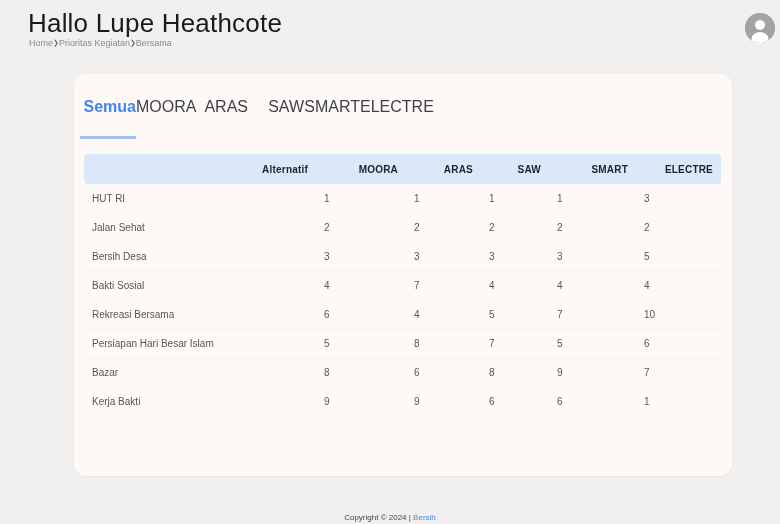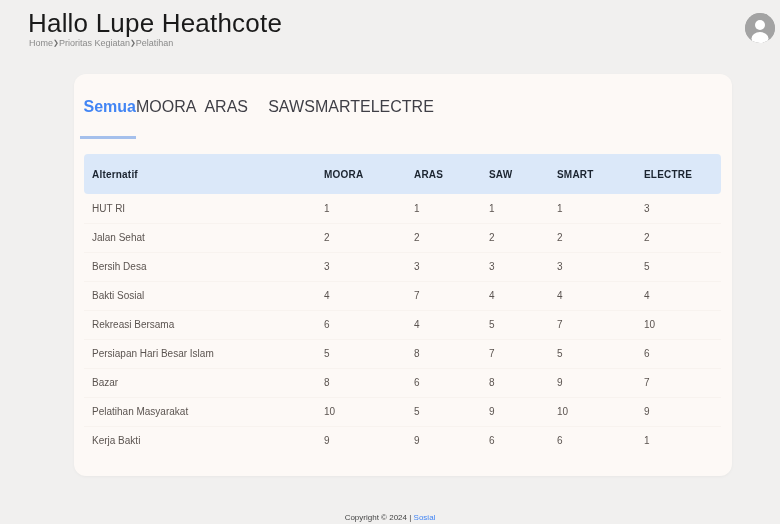--- a/index.html
+++ b/index.html
@@ -86,22 +86,22 @@
   col.c-aras { width: 75px; }
   col.c-saw { width: 68px; }
   col.c-smart { width: 87px; }
   col.c-electre { width: 85px; }
 
   thead th {
     background: #dbe8f9;
     font-size: 10px;
     font-weight: 700;
     color: #1b2430;
-    text-align: left;
-    height: 40px;
+    text-align: right;
+    height: 30px;
     padding: 0 8px;
     letter-spacing: 0.2px;
   }
   thead th:first-child { border-radius: 4px 0 0 4px; }
   thead th:last-child { border-radius: 0 4px 4px 0; }
 
   tbody td {
     height: 29px;
     font-size: 10px;
     color: #5b5450;
@@ -124,21 +124,21 @@
 </head>
 <body>
 
 <h1 class="page-title">Hallo Lupe Heathcote</h1>
 
 <nav class="breadcrumb">
   <span class="crumb">Home</span>
   <span class="sep">❯</span>
   <span class="crumb">Prioritas Kegiatan</span>
   <span class="sep">❯</span>
-  <span class="crumb">Pelatihan</span>
+  <span class="crumb">Bersama</span>
 </nav>
 
 <div class="avatar">
   <svg viewBox="0 0 30 30" xmlns="http://www.w3.org/2000/svg">
     <circle cx="15" cy="15" r="15" fill="#a3a3a3"></circle>
     <circle cx="15" cy="12" r="5" fill="#ffffff"></circle>
     <ellipse cx="15" cy="25.5" rx="8.5" ry="6.5" fill="#ffffff"></ellipse>
   </svg>
 </div>
 
@@ -224,36 +224,28 @@
         </tr>
         <tr>
           <td>Bazar</td>
           <td>8</td>
           <td>6</td>
           <td>8</td>
           <td>9</td>
           <td>7</td>
         </tr>
         <tr>
-          <td>Pelatihan Masyarakat</td>
-          <td>10</td>
-          <td>5</td>
-          <td>9</td>
-          <td>10</td>
-          <td>9</td>
-        </tr>
-        <tr>
           <td>Kerja Bakti</td>
           <td>9</td>
           <td>9</td>
           <td>6</td>
           <td>6</td>
           <td>1</td>
         </tr>
       </tbody>
     </table>
   </div>
 </main>
 
 <footer class="footer">
   <span>Copyright © 2024 |</span>
-  <a>Sosial</a>
+  <a>Bersih</a>
 </footer>
 
 </body></html>

